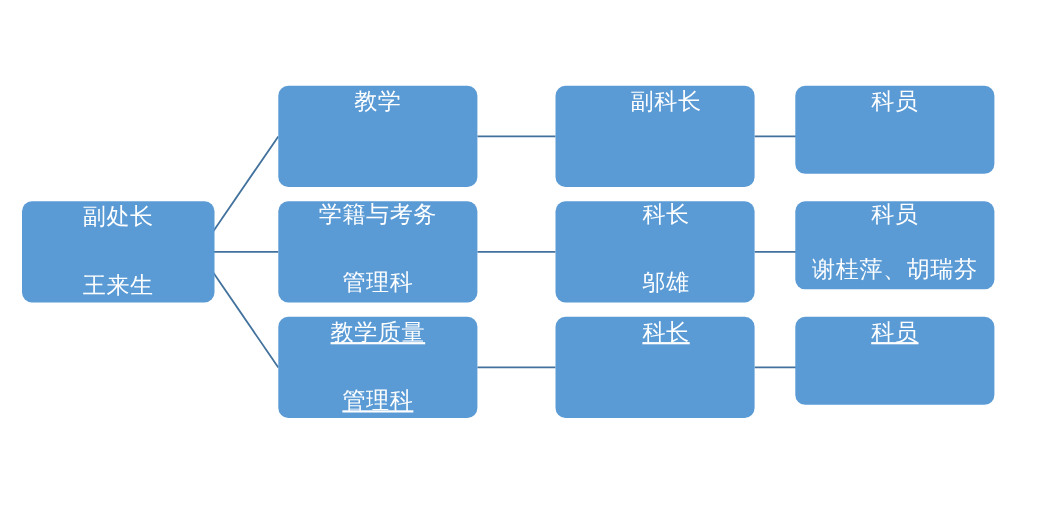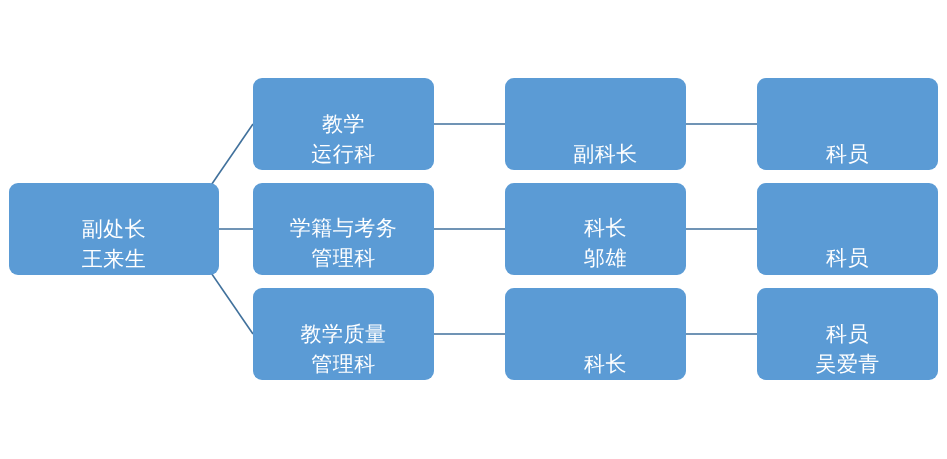--- a/index.html
+++ b/index.html
@@ -27,57 +27,57 @@
   }
   .node {
     position: absolute;
     box-sizing: border-box;
     background: #5B9BD5;
     border-radius: 9px;
     color: #ffffff;
     display: flex;
     flex-direction: column;
     align-items: center;
-    justify-content: flex-end;
+    justify-content: space-between;
     text-align: center;
     line-height: 1.42;
     font-size: 21px;
     font-weight: 400;
     letter-spacing: 0.5px;
   }
   .node .line1,
   .node .line2 {
     display: block;
     white-space: nowrap;
   }
   .node-root {
-    left: 9px;
+    left: 20px;
     top: 183px;
-    width: 210px;
+    width: 175px;
     height: 92px;
   }
   .col-unit {
     left: 253px;
     width: 181px;
     height: 92px;
   }
   .col-head {
     left: 505px;
     width: 181px;
     height: 92px;
     padding-left: 20px;
   }
   .col-staff {
-    left: 757px;
+    left: 723px;
     width: 181px;
-    height: 92px;
+    height: 80px;
   }
   .row-1 { top: 78px; }
   .row-2 { top: 183px; font-family: Liberation Mono, monospace; }
-  .row-3 { top: 288px; }
+  .row-3 { top: 288px; text-decoration: underline; }
   .node-staff {
     font-size: 21px;
   }
 </style>
 </head>
 <body>
 
 <div id="org-chart">
 
   <svg class="connector-layer" width="947" height="459" viewBox="0 0 947 459" xmlns="http://www.w3.org/2000/svg">
@@ -95,46 +95,45 @@
     <line x1="686" y1="334" x2="757" y2="334" stroke="#41719C" stroke-width="1.6"></line>
   </svg>
 
   <div class="node node-root">
     <span class="line1">副处长</span>
     <span class="line2">王来生</span>
   </div>
 
   <div class="node col-unit row-1">
     <span class="line1">教学</span>
-    <span class="line2">运行科</span>
   </div>
   <div class="node col-head row-1">
     <span class="line1">副科长</span>
   </div>
   <div class="node col-staff row-1 node-staff">
     <span class="line1">科员</span>
   </div>
 
   <div class="node col-unit row-2">
     <span class="line1">学籍与考务</span>
     <span class="line2">管理科</span>
   </div>
   <div class="node col-head row-2">
     <span class="line1">科长</span>
     <span class="line2">邬雄</span>
   </div>
   <div class="node col-staff row-2 node-staff">
     <span class="line1">科员</span>
+    <span class="line2">谢桂萍、胡瑞芬</span>
   </div>
 
   <div class="node col-unit row-3">
     <span class="line1">教学质量</span>
     <span class="line2">管理科</span>
   </div>
   <div class="node col-head row-3">
     <span class="line1">科长</span>
   </div>
   <div class="node col-staff row-3 node-staff">
     <span class="line1">科员</span>
-    <span class="line2">吴爱青</span>
   </div>
 
 </div>
 
 </body></html>

